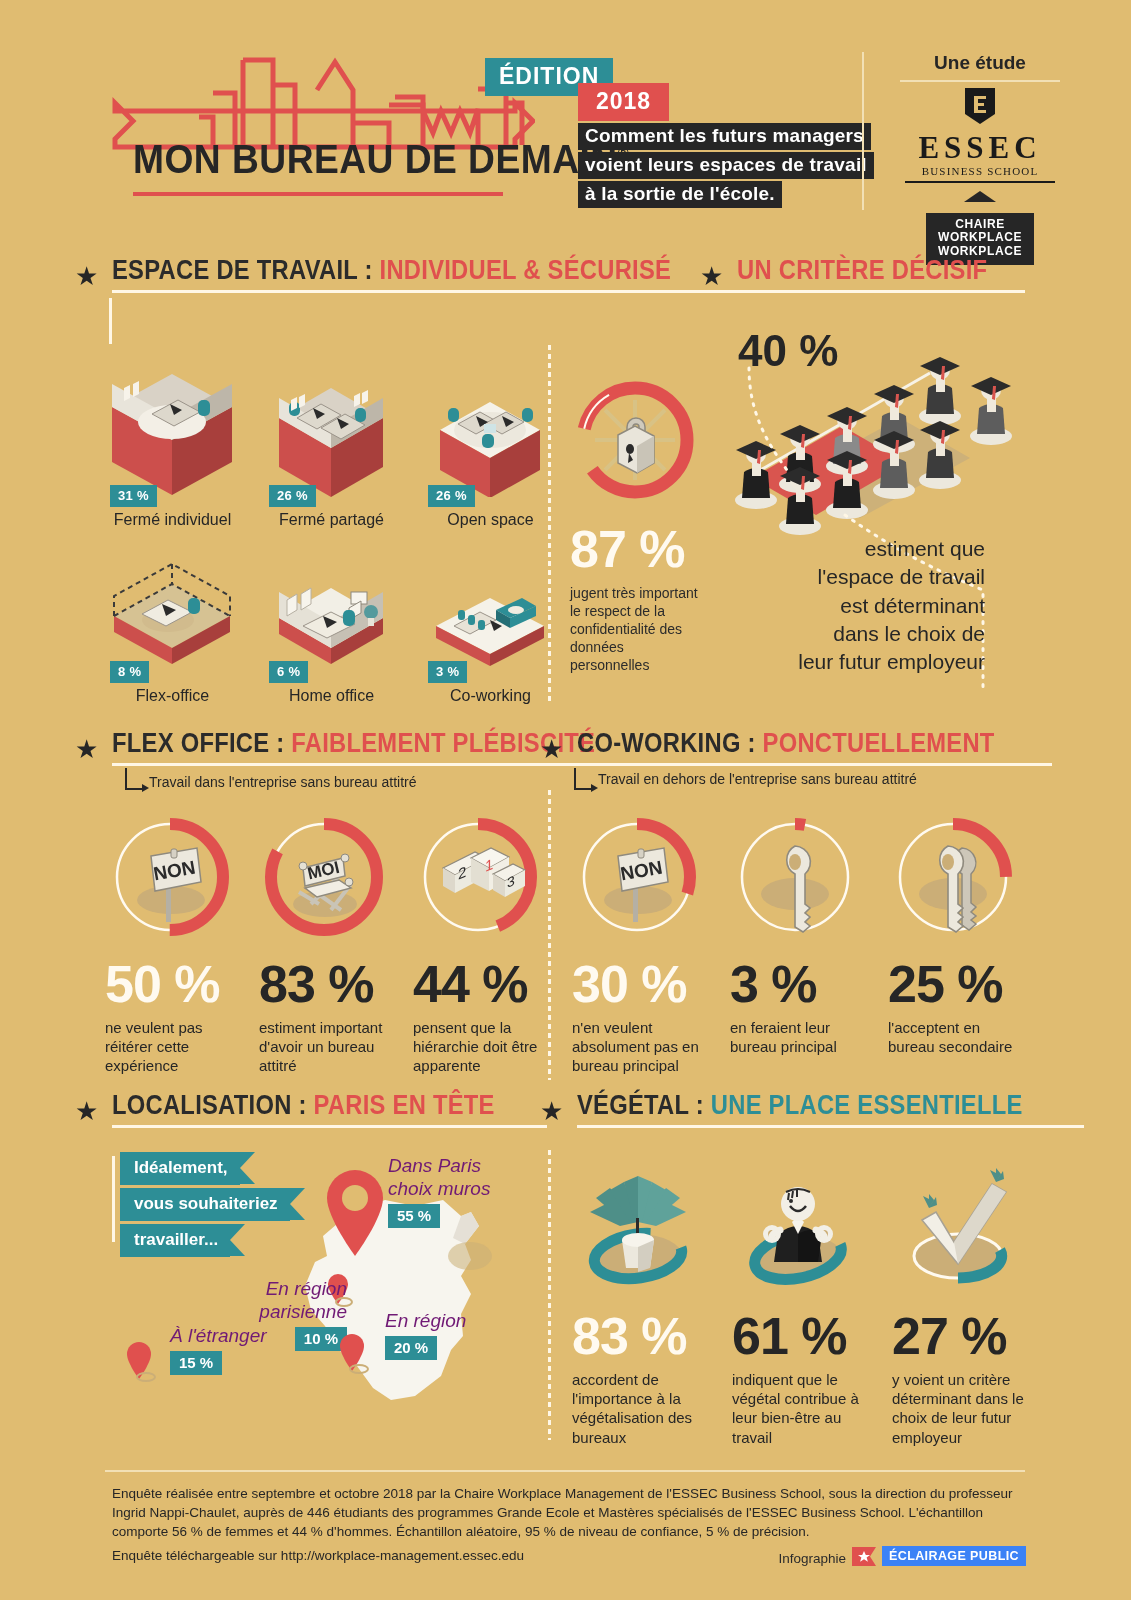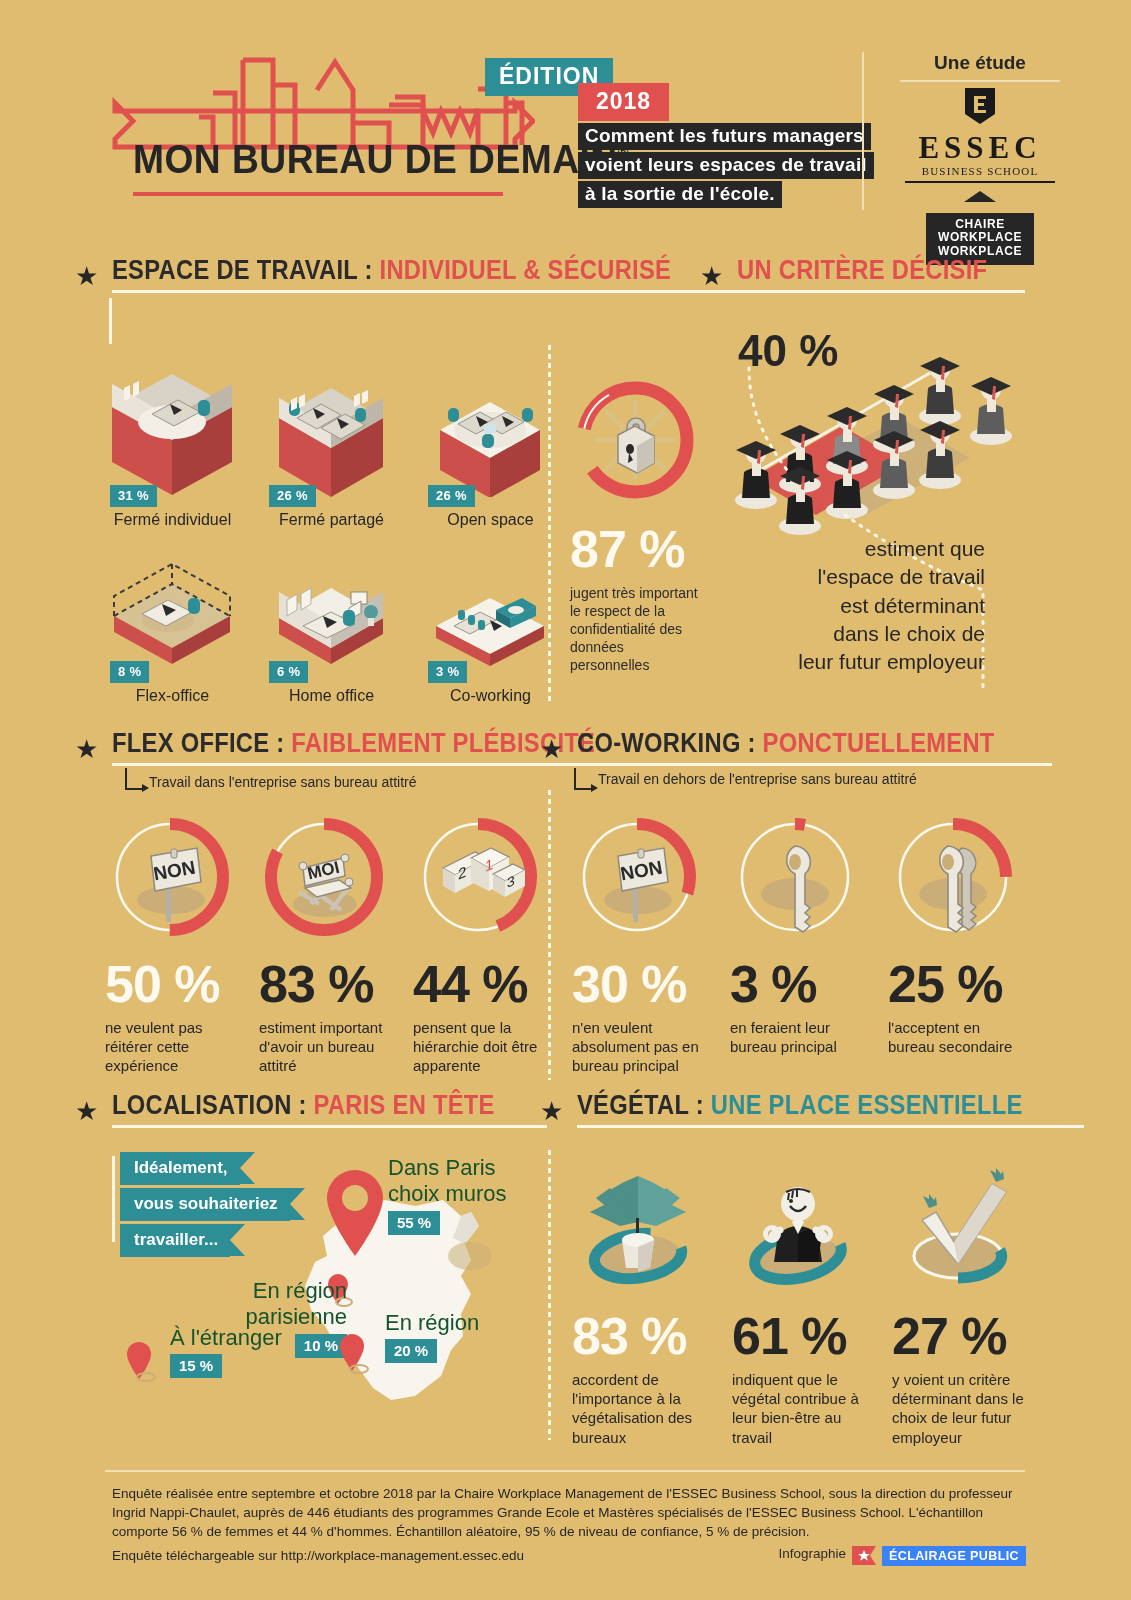--- a/index.html
+++ b/index.html
@@ -124,35 +124,35 @@
   .pct-tag {
     position:absolute; background:#2d8e96; color:#fff; font-weight:bold;
     font-size:13px; padding:3px 8px 4px 8px; letter-spacing:0.3px;
   }
   .donut-cap { font-size:14px; line-height:1.28; }
 
   .pinbox {
     display:inline-block; background:#2d8e96; color:#fff; font-weight:bold;
     font-size:15px; padding:3px 9px 4px 9px; margin-top:3px;
   }
-  .pinlabel { font-size:22px; line-height:1.2; color:#14532d; }
+  .pinlabel { font-size:19px; line-height:1.2; color:#701a75;font-style:italic; }
 
   .footer-rule { position:absolute; left:105px; top:1470px; width:920px; height:2px; background:#f2e0b5; }
   .footer-txt {
     position:absolute; left:112px; top:1484px; width:930px;
     font-family:"Liberation Sans Narrow","Liberation Sans",sans-serif;
     font-size:13.5px; line-height:1.42; color:#262626;
   }
   .footer-dl {
     position:absolute; left:112px; top:1548px;
     font-family:"Liberation Sans Narrow","Liberation Sans",sans-serif;
     font-size:13.5px; color:#262626;
   }
   .footer-credit {
-    position:absolute; right:105px; top:1546px; display:flex; align-items:flex-start; gap:6px;
+    position:absolute; right:105px; top:1546px; display:flex; align-items:flex-end; gap:6px;
     font-family:"Liberation Sans Narrow","Liberation Sans",sans-serif; font-size:13.5px;
   }
   .ep-badge { background:#3b82f6; color:#fff; font-weight:bold; font-size:12.5px; padding:3px 7px; letter-spacing:0.4px;}
 </style>
 </head>
 <body>
 
 <div class="page">
 
   <div class="header">

